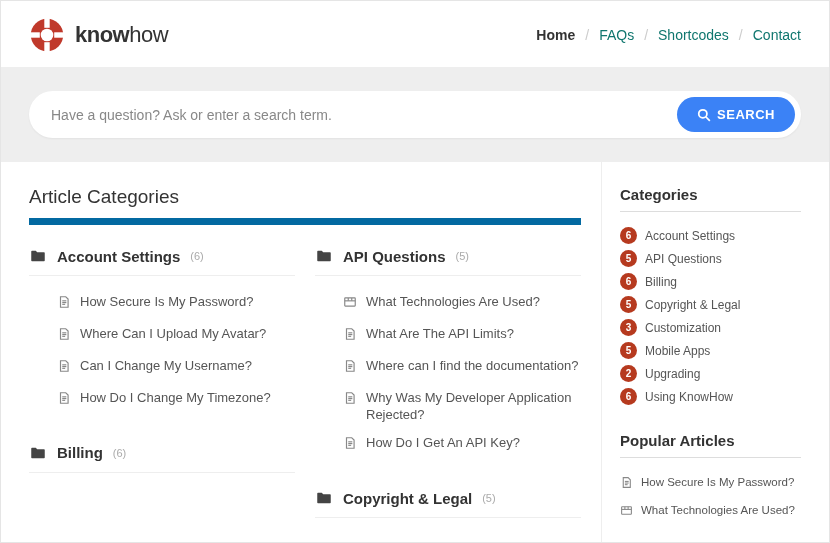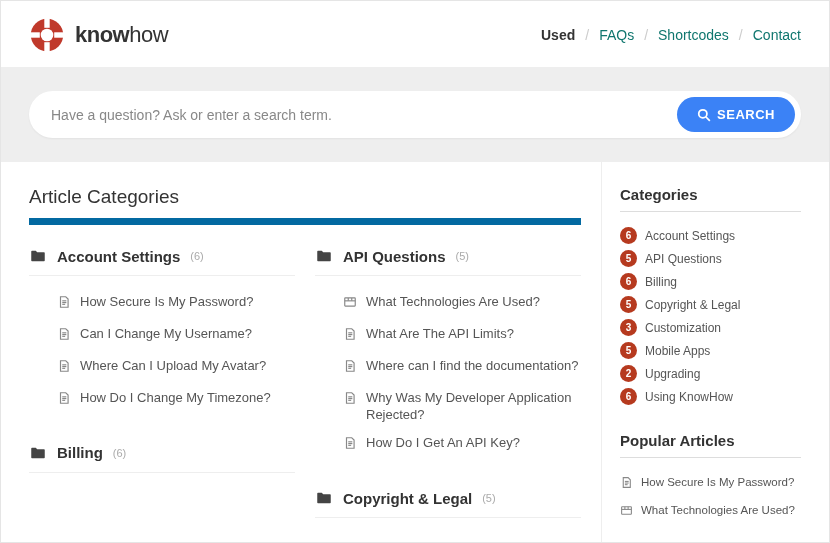--- a/index.html
+++ b/index.html
@@ -71,21 +71,21 @@
         <rect x="17" y="0" width="6" height="12" fill="#fff"></rect>
         <rect x="17" y="28" width="6" height="12" fill="#fff"></rect>
         <rect x="0" y="17" width="12" height="6" fill="#fff"></rect>
         <rect x="28" y="17" width="12" height="6" fill="#fff"></rect>
       </svg>
       <div class="logo-text-wrap">
         <div class="logo-title"><b>know</b><span>how</span></div>
       </div>
     </div>
     <div class="nav">
-      <a class="active">Used</a>
+      <a class="active">Home</a>
       <span class="sep">/</span>
       <a>FAQs</a>
       <span class="sep">/</span>
       <a>Shortcodes</a>
       <span class="sep">/</span>
       <a>Contact</a>
     </div>
   </div>
 
   <div class="search-strip">
@@ -124,30 +124,30 @@
                     </svg></span>
                   <span>How Secure Is My Password?</span>
                 </li>
                 <li>
                   <span><svg viewBox="0 0 24 24" fill="none" stroke="#888" stroke-width="2">
                       <path d="M6 3h9l4 4v14H6z"></path>
                       <line x1="9" y1="10" x2="16" y2="10"></line>
                       <line x1="9" y1="13" x2="16" y2="13"></line>
                       <line x1="9" y1="16" x2="14" y2="16"></line>
                     </svg></span>
+                  <span>Where Can I Upload My Avatar?</span>
+                </li>
+                <li>
+                  <span><svg viewBox="0 0 24 24" fill="none" stroke="#888" stroke-width="2">
+                      <path d="M6 3h9l4 4v14H6z"></path>
+                      <line x1="9" y1="10" x2="16" y2="10"></line>
+                      <line x1="9" y1="13" x2="16" y2="13"></line>
+                      <line x1="9" y1="16" x2="14" y2="16"></line>
+                    </svg></span>
                   <span>Can I Change My Username?</span>
-                </li>
-                <li>
-                  <span><svg viewBox="0 0 24 24" fill="none" stroke="#888" stroke-width="2">
-                      <path d="M6 3h9l4 4v14H6z"></path>
-                      <line x1="9" y1="10" x2="16" y2="10"></line>
-                      <line x1="9" y1="13" x2="16" y2="13"></line>
-                      <line x1="9" y1="16" x2="14" y2="16"></line>
-                    </svg></span>
-                  <span>Where Can I Upload My Avatar?</span>
                 </li>
                 <li>
                   <span><svg viewBox="0 0 24 24" fill="none" stroke="#888" stroke-width="2">
                       <path d="M6 3h9l4 4v14H6z"></path>
                       <line x1="9" y1="10" x2="16" y2="10"></line>
                       <line x1="9" y1="13" x2="16" y2="13"></line>
                       <line x1="9" y1="16" x2="14" y2="16"></line>
                     </svg></span>
                   <span>How Do I Change My Timezone?</span>
                 </li>

